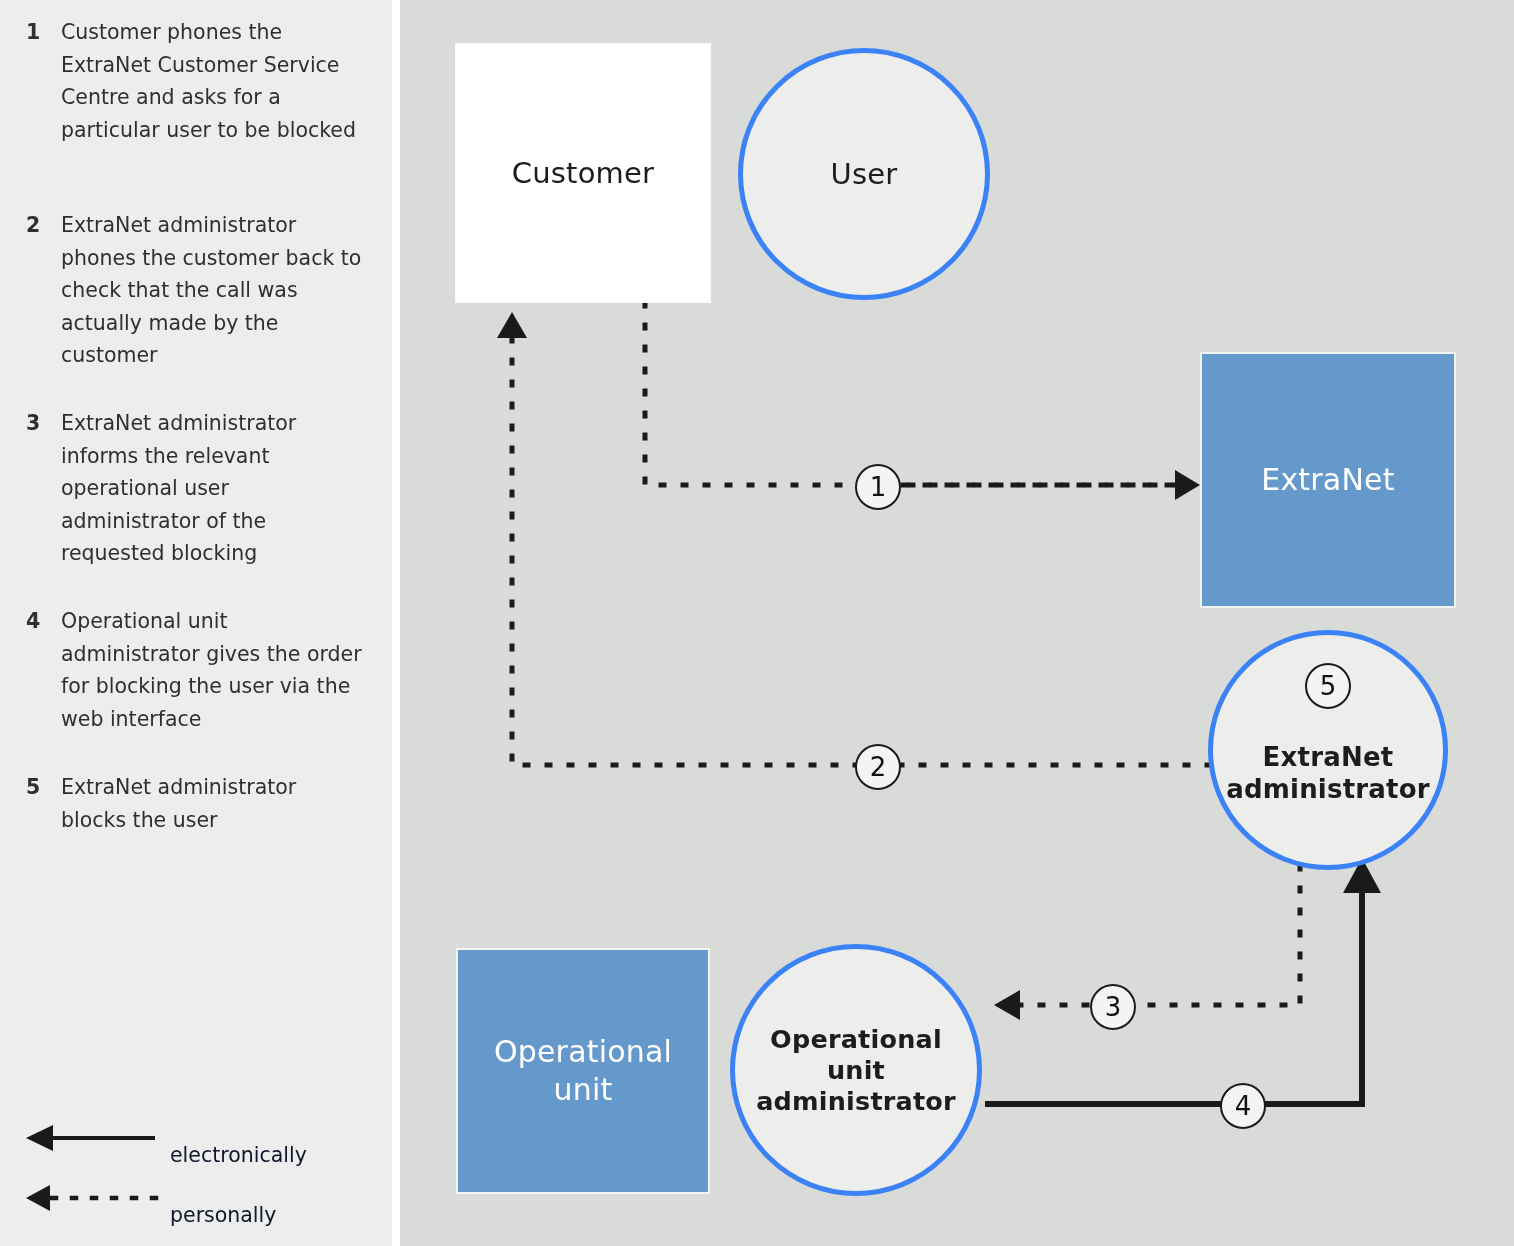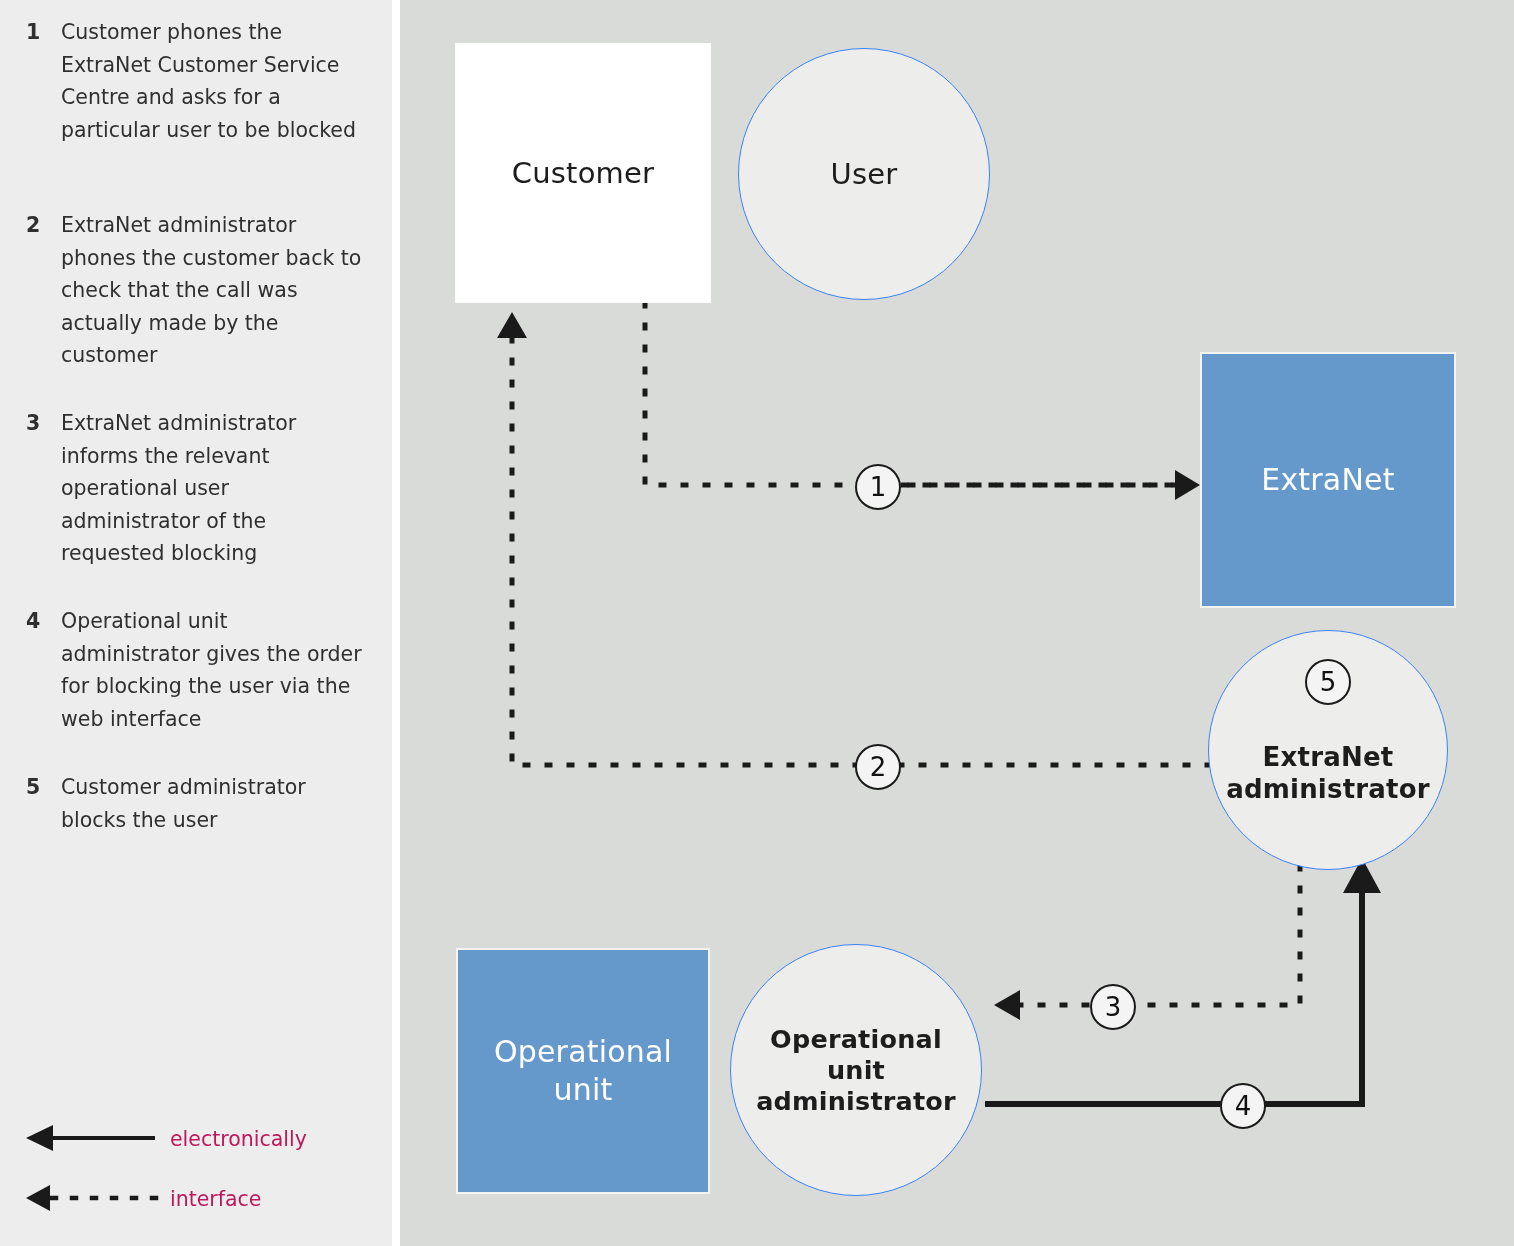--- a/index.html
+++ b/index.html
@@ -30,22 +30,22 @@
     text-align:left;
     padding-left:4px;
     box-sizing:border-box;
   }
   .step .txt{flex:1;margin-left:12px;}
 
   
   #legend{position:absolute;left:22px;top:1118px;width:330px;}
   .legend-row{position:relative;height:60px;}
   .legend-label{
-    position:absolute;left:148px;top:8px;
-    font-size:20.5px;color:#be185d;line-height:26px;
+    position:absolute;left:148px;top:24px;
+    font-size:20.5px;color:#0f172a;line-height:26px;
   }
   .legend-art{position:absolute;left:0;top:0;}
 
   
   #right-panel{
     position:absolute;left:400px;top:0;width:1114px;height:1246px;
     background:#d9dbd9;
   }
 
   .node{position:absolute;box-sizing:border-box;
@@ -57,21 +57,21 @@
     border:1px solid #fafafa;
   }
   .box-blue{
     background:#6699cb;
     border:2px solid #f2f4f2;
     color:#ffffff;
   }
   .circle-gray{
     background:#ededec;
     border-radius:50%;
-    border:1px solid #3b82f6;
+    border:5px solid #3b82f6;
   }
 
   .node-label{
     font-size:29px;
     color:#1d1d1d;
     line-height:35px;
     letter-spacing:0.2px;
   }
   .node-label.white{color:#ffffff;font-size:30px;line-height:38px;}
   .node-label.small{font-size:25.5px;line-height:31px;font-weight:bold;color:#1d1d1d;}
@@ -117,39 +117,39 @@
       <span class="txt">ExtraNet administrator informs the relevant operational user administrator of the requested blocking</span>
     </div>
 
     <div class="step" style="left:22px;top:605px;">
       <span class="num">4</span>
       <span class="txt">Operational unit administrator gives the order for blocking the user via the web interface</span>
     </div>
 
     <div class="step" style="left:22px;top:771px;">
       <span class="num">5</span>
-      <span class="txt">Customer administrator blocks the user</span>
+      <span class="txt">ExtraNet administrator blocks the user</span>
     </div>
 
     <div id="legend">
 
       <div class="legend-row">
         <svg class="legend-art" width="140" height="40">
           <line x1="28" y1="20" x2="133" y2="20" stroke="#1a1a1a" stroke-width="4"></line>
           <polygon points="4,20 31,7 31,33" fill="#1a1a1a"></polygon>
         </svg>
         <div class="legend-label">electronically</div>
       </div>
 
       <div class="legend-row">
         <svg class="legend-art" width="140" height="40">
           <line x1="30" y1="20" x2="136" y2="20" stroke="#1a1a1a" stroke-width="4.5" stroke-dasharray="4 16" stroke-linecap="square"></line>
           <polygon points="4,20 28,7 28,33" fill="#1a1a1a"></polygon>
         </svg>
-        <div class="legend-label">interface</div>
+        <div class="legend-label">personally</div>
       </div>
 
     </div>
   </div>
 
   <div id="right-panel">
 
     <svg class="overlay" viewBox="0 0 1114 1246">
 
       <g>

